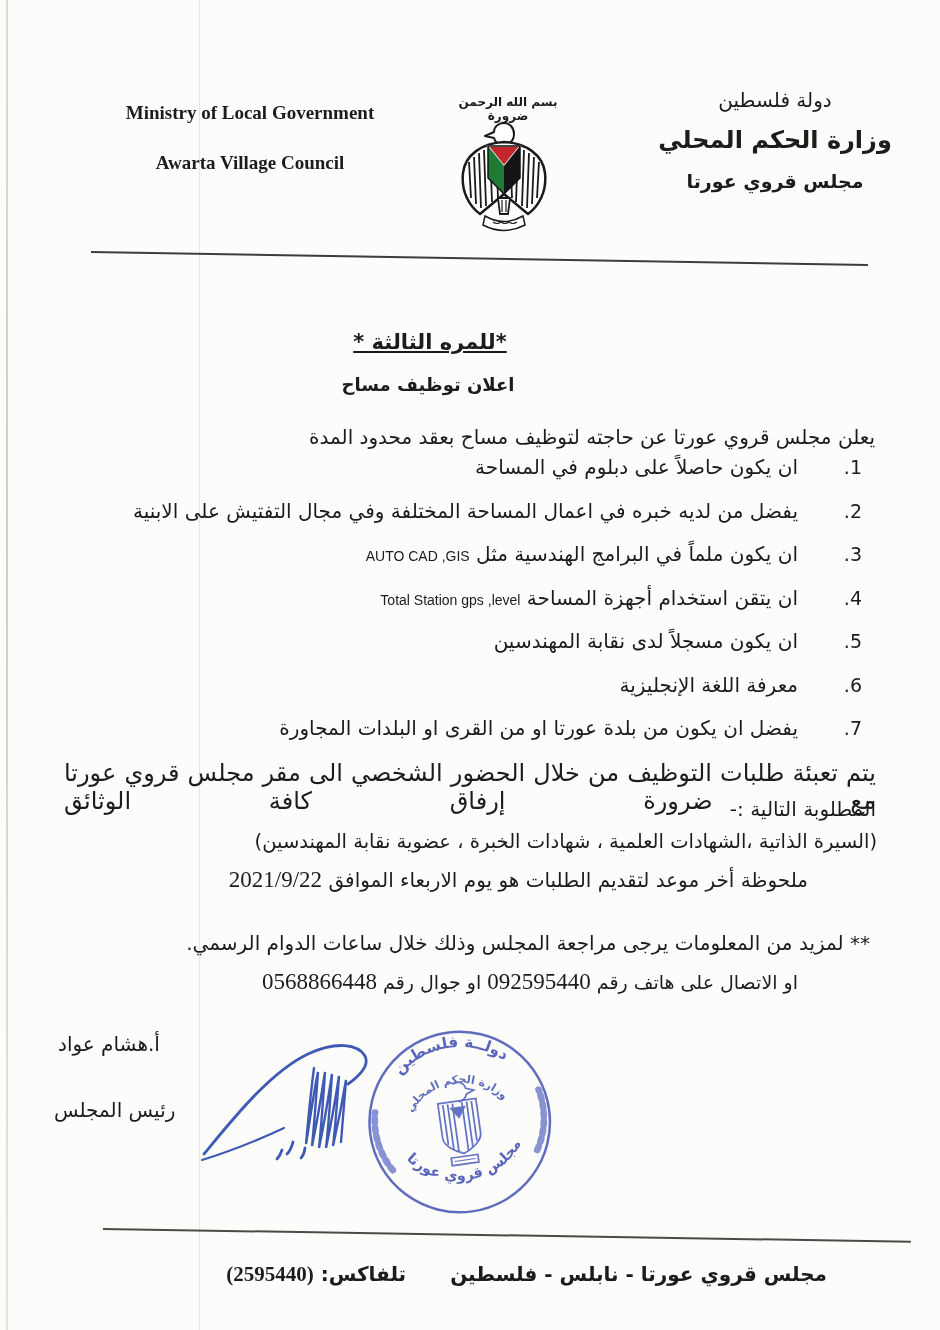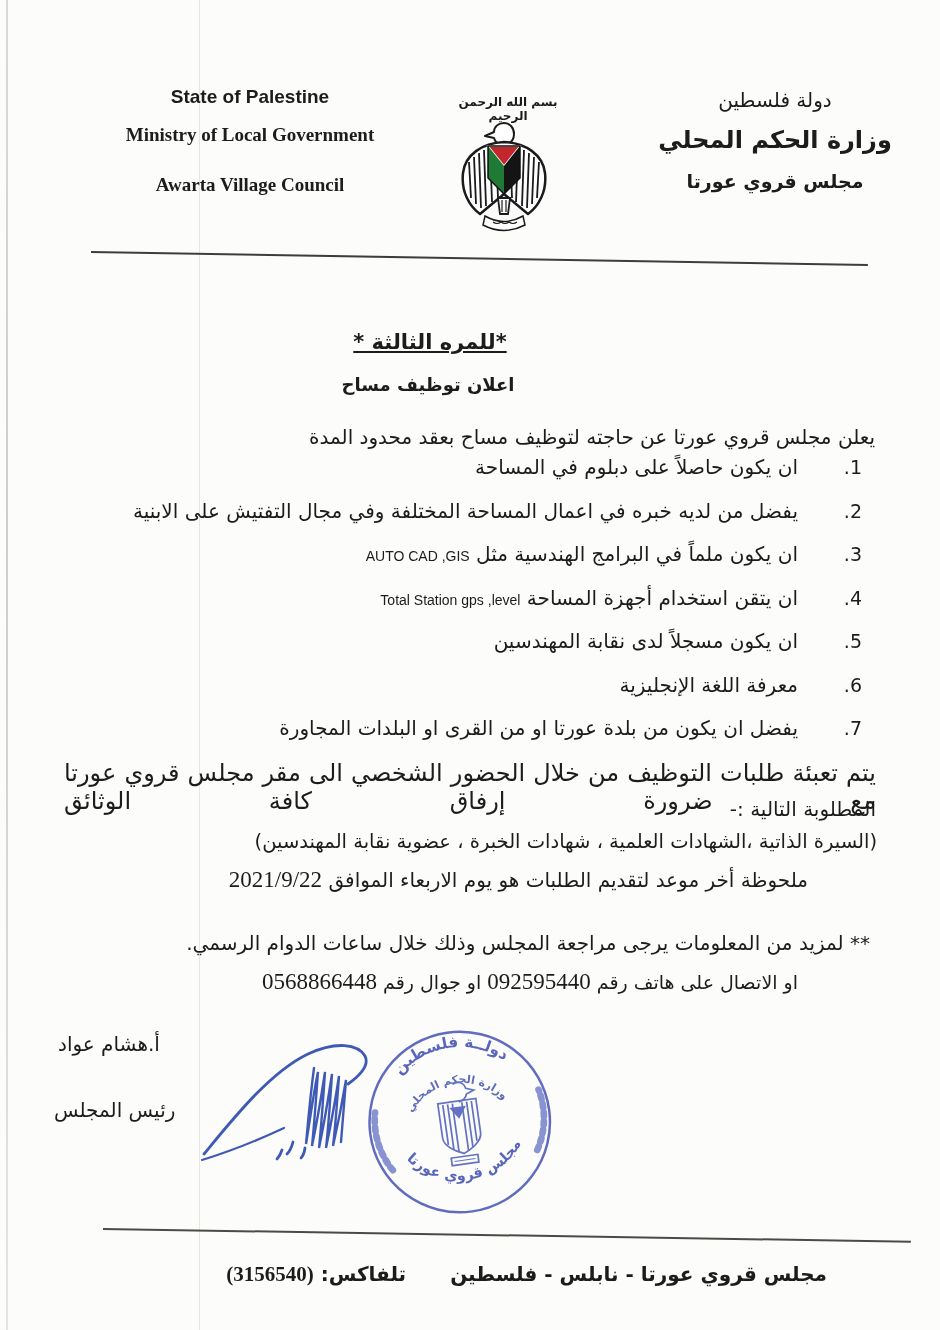--- a/index.html
+++ b/index.html
@@ -52,26 +52,25 @@
 </style>
 </head>
 <body>
 
 <div class="page">
 
   <div class="abs edge-line"></div>
   <div class="abs fold-line"></div>
 
   <div class="abs hdr-en">
-    <div class="l1">State of Palestine</div>
     <div class="l2">Ministry of Local Government</div>
     <div class="l3">Awarta Village Council</div>
   </div>
 
-  <div class="abs bismillah">بسم الله الرحمن الرحيم</div>
+  <div class="abs bismillah">بسم الله الرحمن ضرورة</div>
   <div class="abs" style="left:452px;top:120px;">
     <svg width="104" height="114" viewBox="0 0 104 114">
       <g stroke="#1b1b1b" fill="#ffffff" stroke-width="2" stroke-linejoin="round">
         <path d="M52 3 c-6 0 -10 4 -10 9 l-9 4 9 2 c1 4 4 6 8 7 l4 0 c5 -2 8 -6 8 -11 c0 -6 -4 -11 -10 -11 z"></path>
         <path d="M52 22 C30 23 13 35 11 53 C9 71 17 86 28 94 L52 74 L76 94 C87 86 95 71 93 53 C91 35 74 23 52 22 Z" stroke-width="2.5"></path>
       </g>
       <g stroke="#1b1b1b" stroke-width="1.8">
         <line x1="17" y1="42" x2="19" y2="78"></line>
           <line x1="22" y1="37" x2="24" y2="84"></line>
         <line x1="27" y1="33" x2="29" y2="88"></line>
@@ -207,16 +206,16 @@
           <path d="M89 140 h22" stroke-width="1"></path>
         </g>
       </g>
     </svg>
   </div>
 
   <div class="abs rule rule-bottom"></div>
 
   <div class="abs footer">
     <span>مجلس قروي عورتا - نابلس - فلسطين</span>
-    <span><span>تلفاكس: </span><span class="num-serif">(3156540)</span></span>
+    <span><span>تلفاكس: </span><span class="num-serif">(2595440)</span></span>
   </div>
 
 </div>
 
 </body></html>

